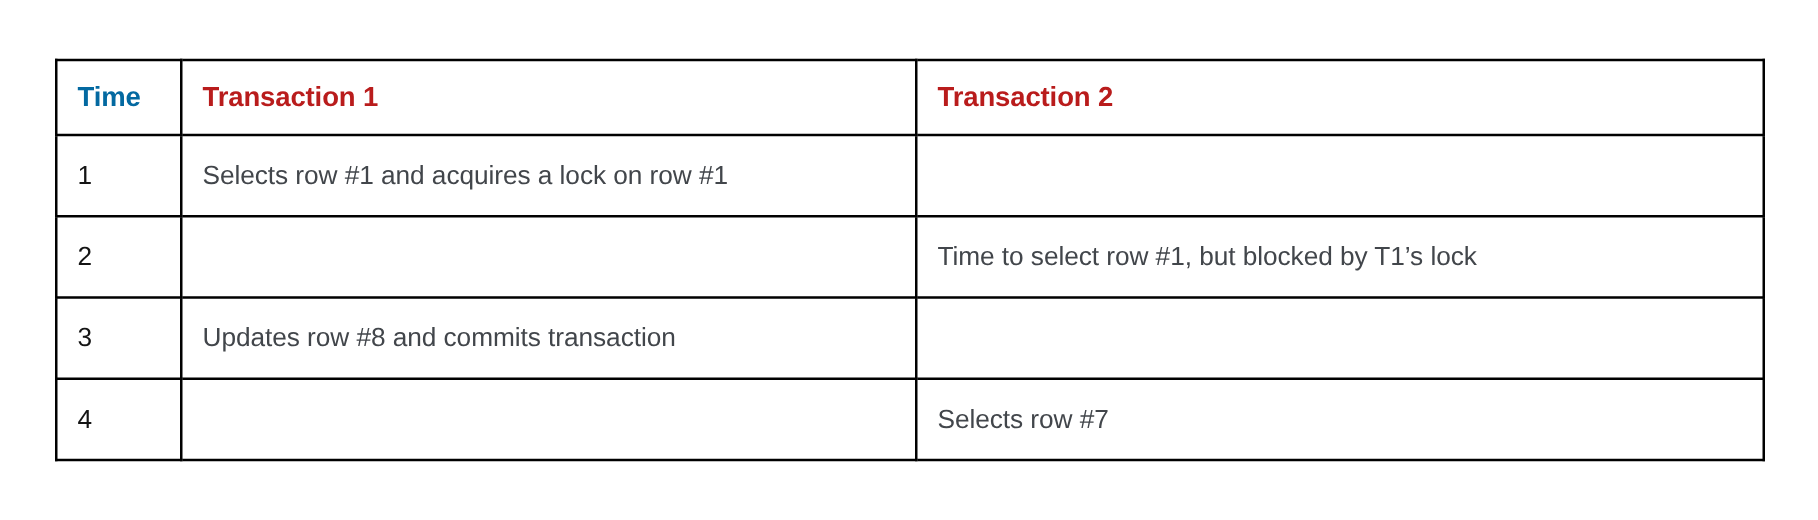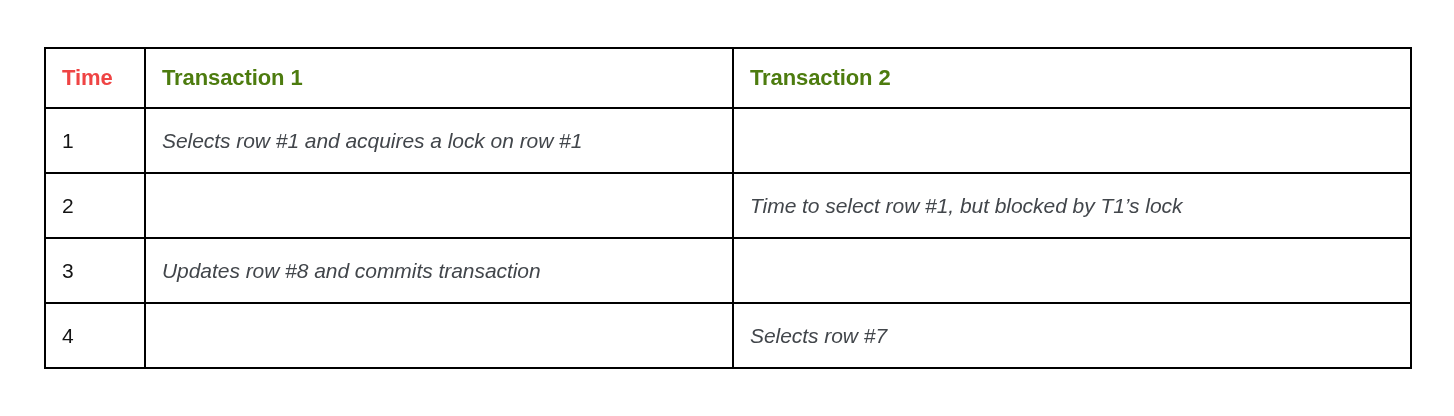--- a/index.html
+++ b/index.html
@@ -41,38 +41,37 @@
   .col-t1    { width: 588px; }
   .col-t2    { width: 678px; }
 
   thead th {
     height: 58px;
     font-size: 22px;
     font-weight: bold;
     letter-spacing: -0.1px;
   }
   th.head-time {
-    color: #ef4444;
+    color: #0369a1;
   }
   th.head-txn {
-    color: #4d7c0f;
+    color: #b91c1c;
   }
 
   tbody tr { height: 65px; }
   tbody td {
     font-size: 21px;
     font-weight: normal;
     letter-spacing: -0.05px;
   }
   td.cell-time {
     color: #141414;
   }
   td.cell-body {
     color: #42464b;
-    font-style: italic;
   }
   .empty { min-height: 1px; }
 </style>
 </head>
 <body>
 
 <div class="page">
   <table class="lock-table">
     <colgroup>
       <col class="col-time">

